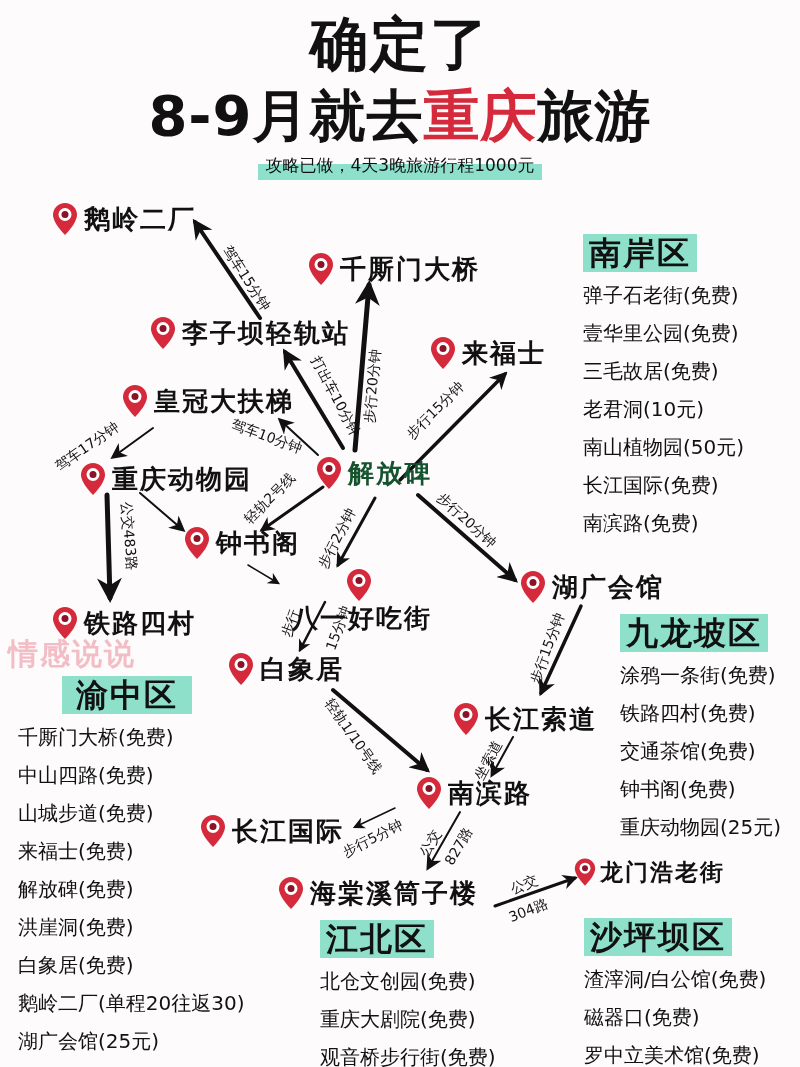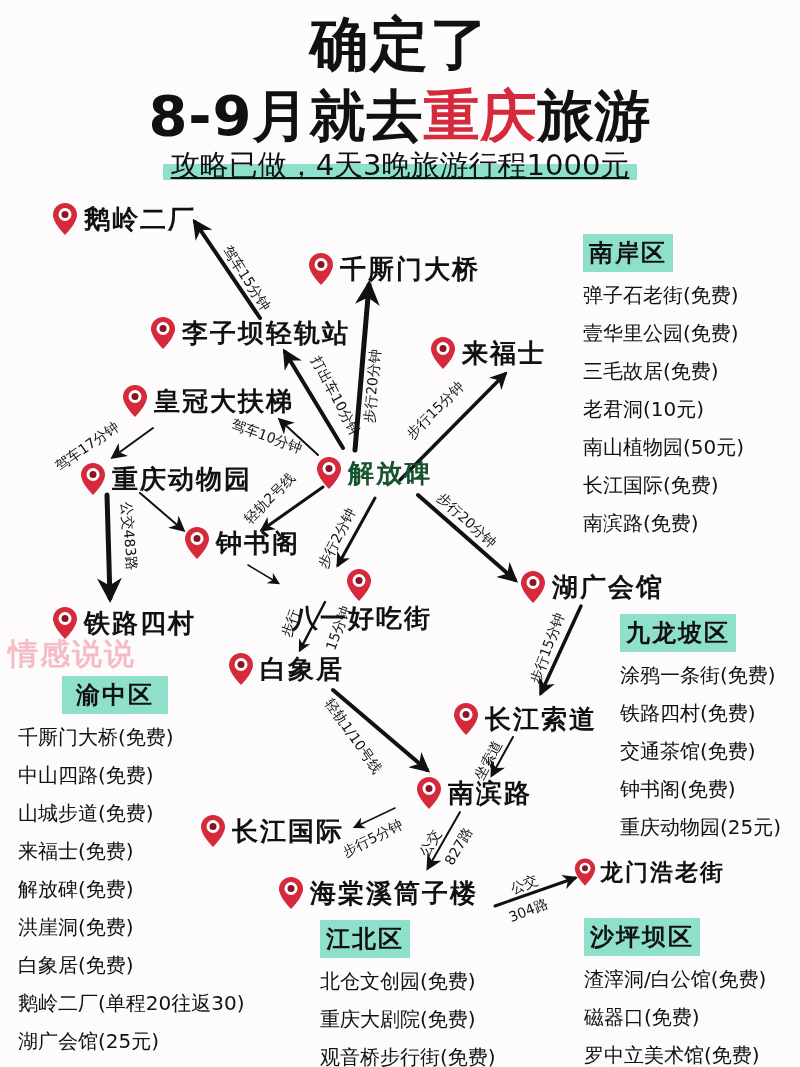--- a/index.html
+++ b/index.html
@@ -2,28 +2,28 @@
 <html><head>
 <meta charset="utf-8">
 <style>
   * { margin: 0; padding: 0; box-sizing: border-box; }
   html, body { width: 800px; height: 1067px; background: #fdfbfc; overflow: hidden; }
   body { position: relative; font-family: "DejaVu Sans", "Liberation Sans", sans-serif; color: #111; }
   .title1 { position: absolute; left: 0; width: 800px; top: 10px; text-align: center; font-size: 58px; font-weight: 700; letter-spacing: 2px; line-height: 68px; }
   .title2 { position: absolute; left: 0; width: 800px; top: 82px; text-align: center; font-size: 56px; font-weight: 900; letter-spacing: 1px; line-height: 68px; }
   .title2 .red { color: #d42a3c; }
   .subtitle-wrap { position: absolute; left: 0; width: 800px; top: 150px; text-align: center; }
-  .subtitle { display: inline-block; font-size: 29px; line-height: 30px; padding: 0 8px; background: linear-gradient(to bottom, transparent 45%, #8de0cc 45%); text-decoration: underline; }
+  .subtitle { display: inline-block; font-size: 17px; line-height: 30px; padding: 0 8px; background: linear-gradient(to bottom, transparent 45%, #8de0cc 45%); }
   svg.map { position: absolute; left: 0; top: 0; width: 800px; height: 1067px; }
   .place { position: absolute; display: flex; align-items: center; white-space: nowrap; }
   .place .label { font-size: 26px; font-weight: 900; letter-spacing: 2px; line-height: 32px; text-align: center; }
   .place .label.red { color: #14532d; }
   .pin { width: 26px; height: 34px; margin-right: 6px; flex: none; }
   .district { position: absolute; }
-  .district-title { display: inline-block; background: #8ee0cb; font-size: 24px; font-weight: 900; padding: 0 6px; line-height: 38px; letter-spacing: 2px; }
+  .district-title { display: inline-block; background: #8ee0cb; font-size: 32px; font-weight: 900; padding: 0 6px; line-height: 38px; letter-spacing: 2px; }
   .district ul { list-style: none; margin-top: 4px; }
   .district li { font-size: 20px; line-height: 38px; white-space: nowrap; }
   .watermark { position: absolute; left: 8px; top: 634px; font-size: 30px; font-weight: 900; color: #f2b7c1; letter-spacing: 2px; opacity: 0.9; }
   .route-label { position: absolute; font-size: 14px; white-space: nowrap; transform-origin: center center; line-height: 16px; }
 </style>
 </head>
 <body>
 
 <div class="title1">确定了</div>
 <div class="title2">

